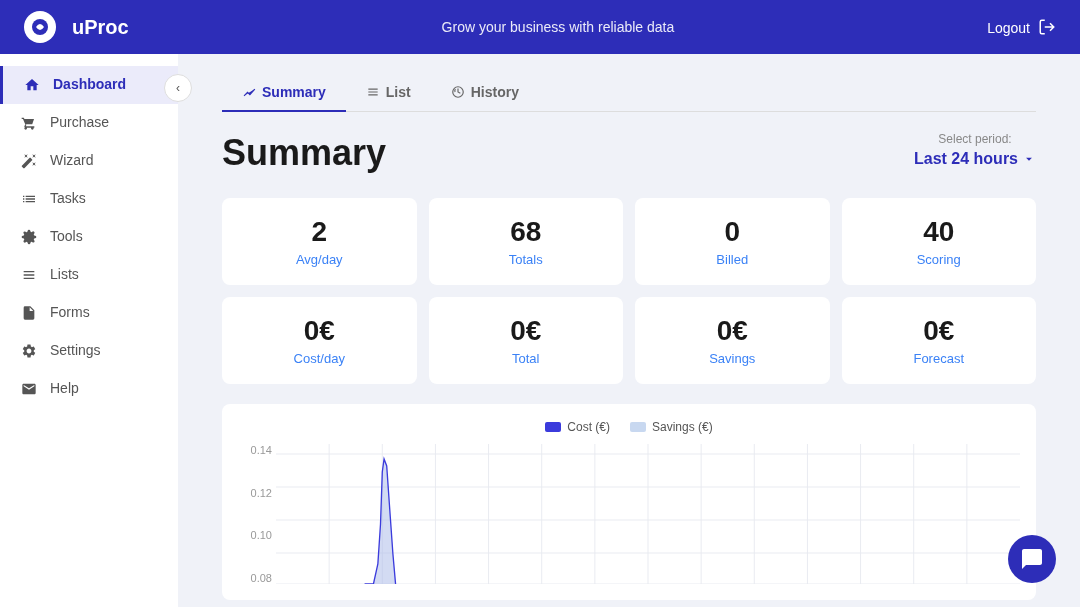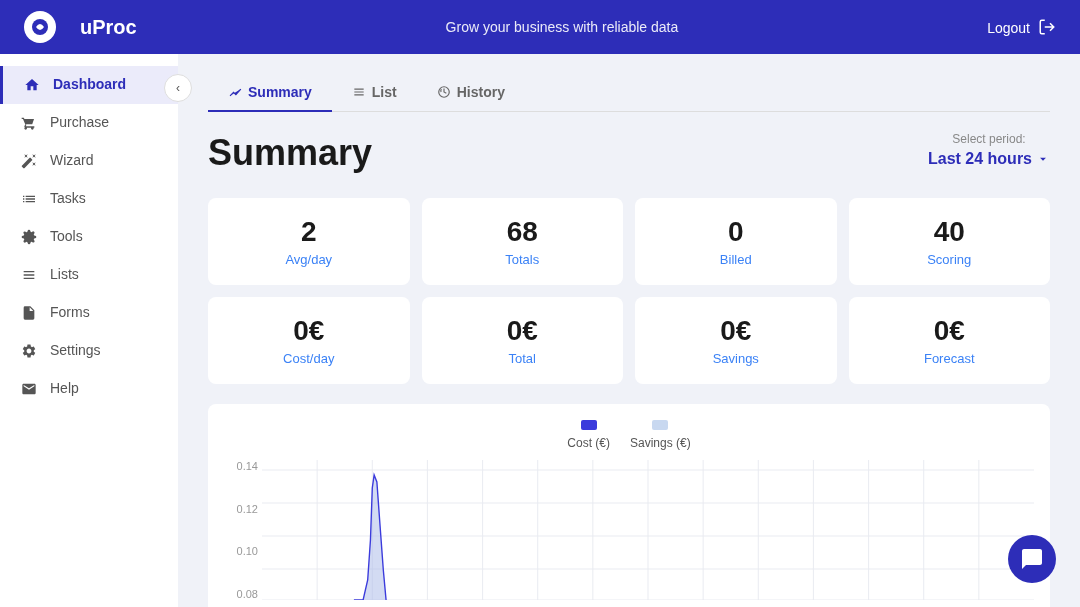--- a/index.html
+++ b/index.html
@@ -9,21 +9,21 @@
     .top-nav {
       background: #2d2db8;
       color: white;
       display: flex;
       align-items: center;
       justify-content: space-between;
       padding: 0 24px;
       height: 54px;
       flex-shrink: 0;
     }
-    .top-nav-logo { display: flex; align-items: center; gap: 24px; }
+    .top-nav-logo { display: flex; align-items: center; gap: 16px; }
     .logo-icon { width: 32px; height: 32px; background: white; border-radius: 50%; display: flex; align-items: center; justify-content: center; }
     .logo-icon svg { width: 20px; height: 20px; }
     .logo-text { color: white; font-size: 20px; font-weight: 700; }
     .top-nav-center { font-size: 14px; color: rgba(255,255,255,0.9); }
     .top-nav-right { display: flex; align-items: flex-end; gap: 8px; font-size: 14px; cursor: pointer; }
 
     
     .main-layout { display: flex; flex: 1; overflow: hidden; }
 
     
@@ -62,21 +62,21 @@
       justify-content: center;
       cursor: pointer;
       z-index: 10;
       color: #555;
       font-size: 12px;
     }
 
     
     .content {
       flex: 1;
-      padding: 20px 30px;
+      padding: 20px 44px;
       overflow-y: auto;
       background: #f0f2f8;
       border-radius: 11px;
     }
 
     
     .tabs {
       display: flex;
       gap: 0;
       margin-bottom: 20px;
@@ -138,21 +138,21 @@
       border-radius: 8px;
       padding: 16px;
       flex: 1;
     }
     .chart-legend {
       display: flex;
       gap: 20px;
       justify-content: center;
       margin-bottom: 10px;
     }
-    .legend-item { display: flex; align-items: center; gap: 6px; font-size: 12px; color: #555; flex-direction: column; }
+    .legend-item { display: flex; align-items: center; gap: 6px; font-size: 12px; color: #555; }
     .legend-dot { width: 16px; height: 10px; border-radius: 2px; }
     .legend-dot.cost { background: #3b3bdc; }
     .legend-dot.savings { background: #c8d8f0; }
 
     
     .chat-btn {
       position: fixed;
       bottom: 24px;
       right: 24px;
       width: 48px;

